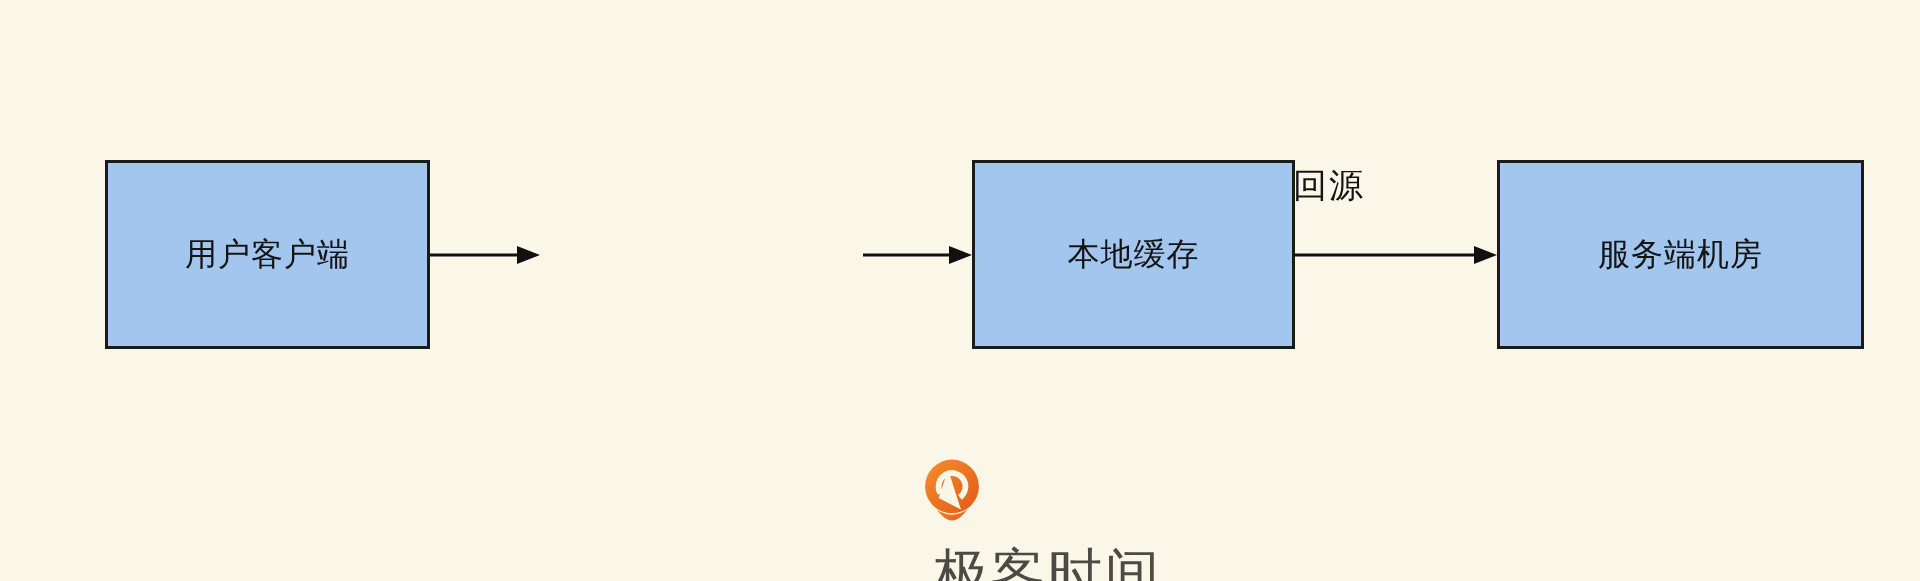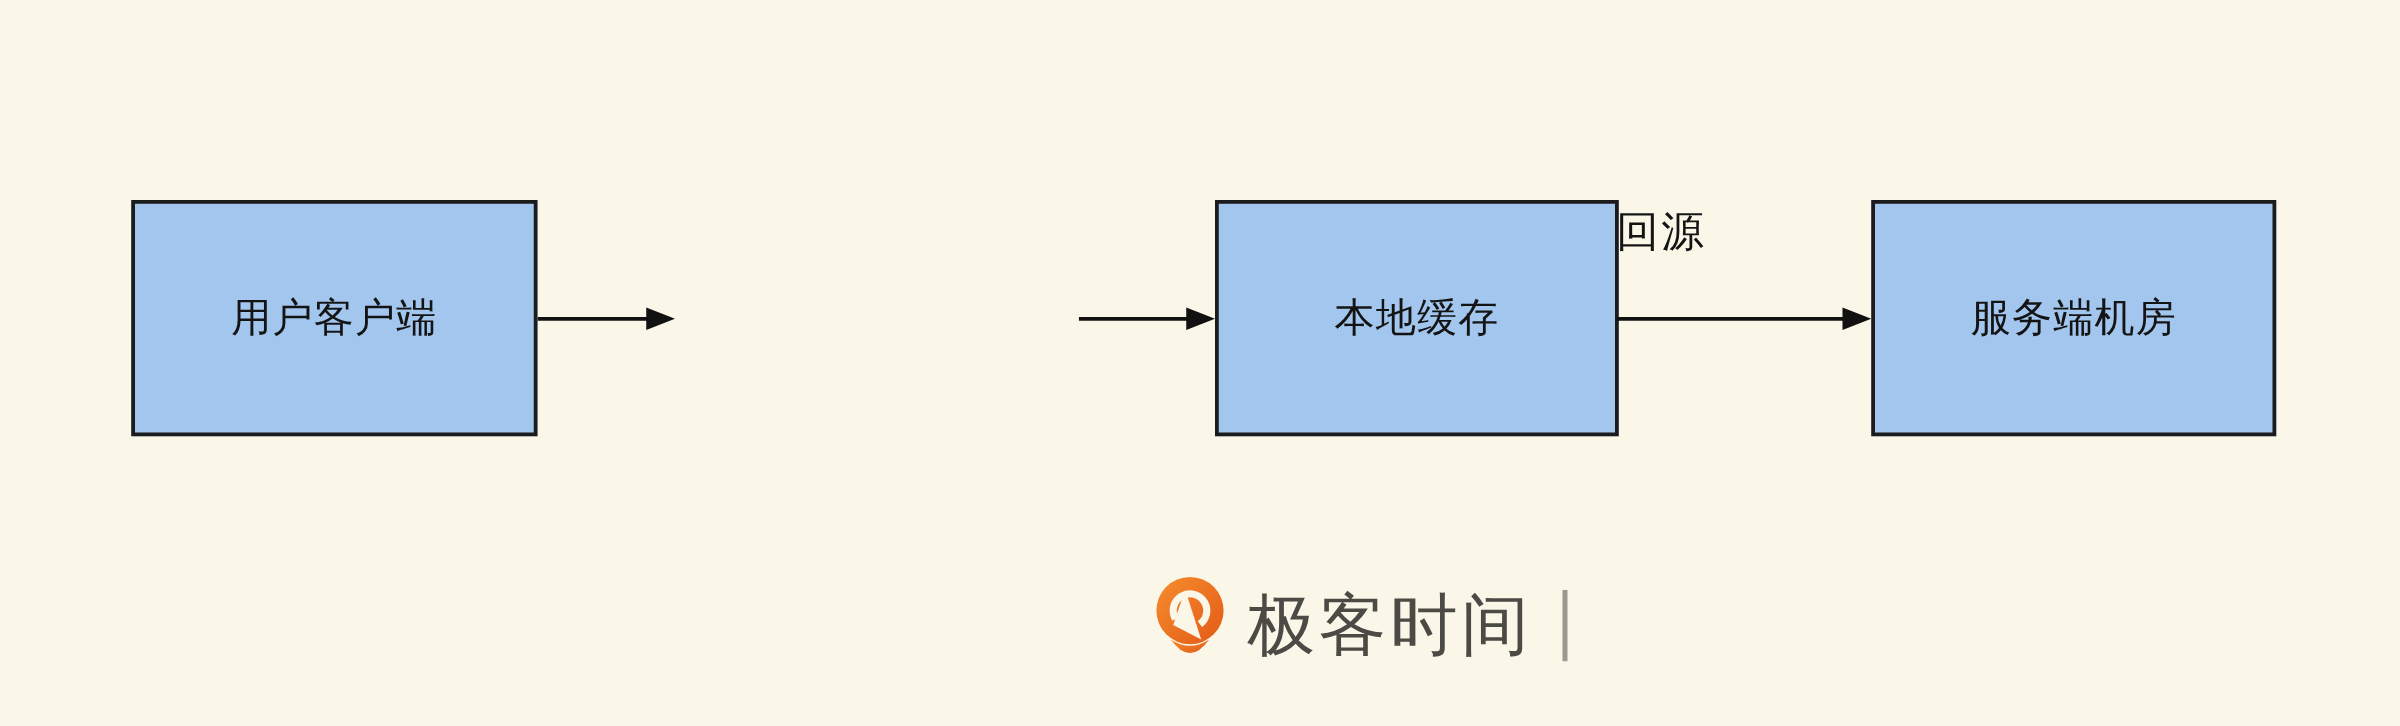--- a/index.html
+++ b/index.html
@@ -28,36 +28,36 @@
     top:160px;height:189px;
     background:var(--node_fill);
     border:3px solid var(--node_border);
     display:flex;align-items:center;justify-content:center;
     font-size:32px;color:var(--label_text);
     letter-spacing:1px;
   }
   .node-1{left:105px;width:325px;}
   .node-2{left:540px;width:323px;}
   .node-3{left:972px;width:323px;}
-  .node-4{left:1497px;width:324px;}
+  .node-4{left:1497px;width:367px;}
   .arrow{position:absolute;top:242px;height:26px;color:var(--arrow);}
   .arrow-1{left:430px;width:110px;}
   .arrow-2{left:863px;width:109px;}
   .arrow-3{left:1293px;width:204px;}
   .arrow svg{display:block;width:100%;height:100%;}
   .edge-label{
     position:absolute;
     left:1293px;top:163px;width:212px;
     font-size:34px;color:var(--label_text);
     letter-spacing:2px;
   }
   .watermark{
     position:absolute;
     left:920px;top:458px;height:84px;
-    display:flex;align-items:center;
+    display:flex;flex-direction:column;
   }
   .logo{width:64px;height:80px;flex:0 0 auto;}
   .brand{
     margin-left:14px;
     font-size:54px;font-weight:500;
     color:var(--brand_text);
     letter-spacing:3px;
     white-space:nowrap;
   }
   .divider{

